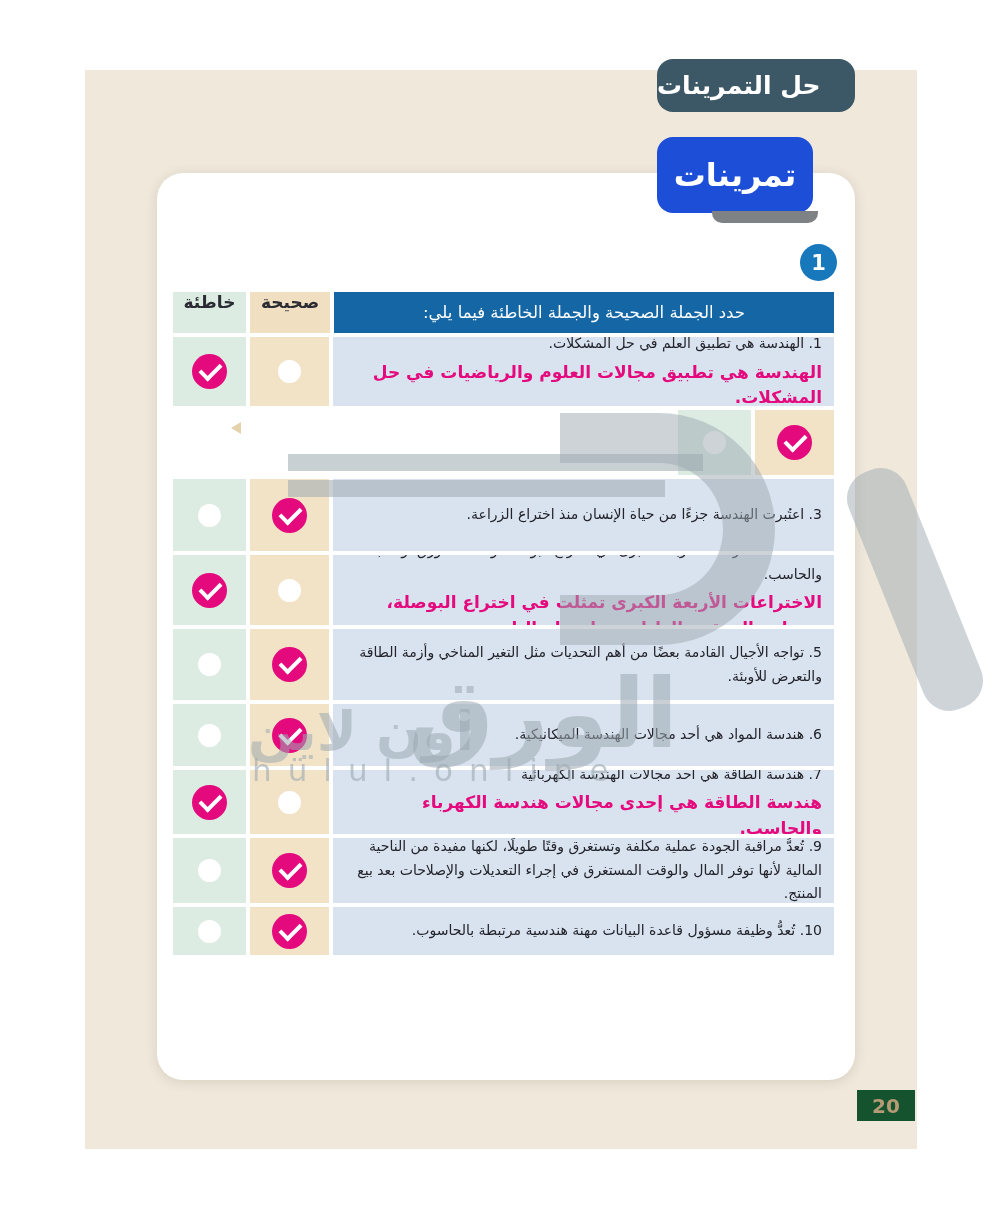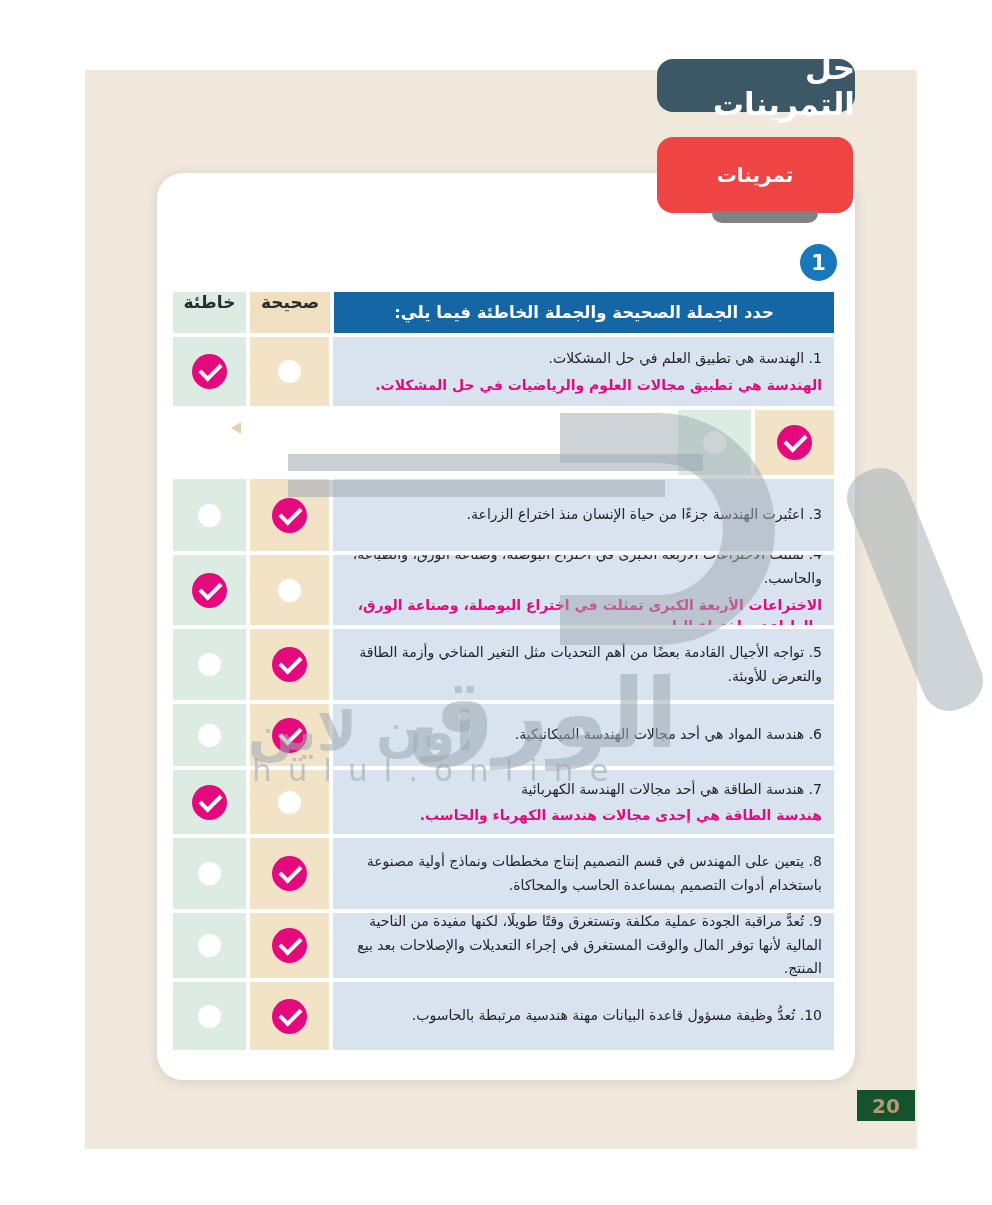--- a/index.html
+++ b/index.html
@@ -6,54 +6,54 @@
   body{
     width:992px;height:1205px;position:relative;background:#ffffff;
     font-family:"DejaVu Sans", sans-serif;overflow:hidden;
   }
   .abs{position:absolute;}
   
   .paper{left:85px;top:70px;width:832px;height:1079px;background:#efe8db;}
   
   .solve-btn{
     left:657px;top:59px;width:198px;height:53px;background:#3c5765;border-radius:16px;
-    color:#fff;font-weight:bold;font-size:31px;display:flex;align-items:center;justify-content:flex-start;
+    color:#fff;font-weight:bold;font-size:25px;display:flex;align-items:center;justify-content:flex-end;
     direction:rtl;z-index:3;
   }
   
   .ex-tab{
-    left:657px;top:137px;width:196px;height:76px;background:#ef4444;border-radius:16px;
-    color:#fff;font-weight:bold;font-size:20px;display:flex;align-items:center;justify-content:center;
+    left:657px;top:137px;width:156px;height:76px;background:#1d4ed8;border-radius:16px;
+    color:#fff;font-weight:bold;font-size:32px;display:flex;align-items:center;justify-content:center;
     direction:rtl;z-index:3;
   }
   .ex-tab-tail{left:712px;top:211px;width:106px;height:12px;background:#7f8285;border-radius:0 0 10px 10px;z-index:3;}
   
   .card{left:157px;top:173px;width:698px;height:907px;background:#fff;border-radius:26px;
         box-shadow:0 2px 12px rgba(110,95,70,.18);z-index:2;}
   
   .badge{
     left:800px;top:244px;width:37px;height:37px;border-radius:50%;background:#1878bc;color:#fff;
     font-weight:bold;font-size:21px;display:flex;align-items:center;justify-content:center;z-index:4;
   }
   
   .xtable{left:173px;top:292px;width:661px;display:flex;flex-direction:column;gap:4px;direction:rtl;z-index:4;}
   .trow{display:flex;gap:4px;}
   .cell{box-sizing:border-box;}
   .stmt-cell{flex:1;background:#d9e3ef;display:flex;flex-direction:column;justify-content:center;
              padding:4px 12px;text-align:right;overflow:hidden;}
   .opt{width:79px;display:flex;align-items:center;justify-content:center;}
   .opt-correct{width:79px;background:#f2e3c7;}
   .opt-wrong{width:73px;background:#dcece2;}
-  .thead .hmain{flex:1;background:#1566a5;color:#fff;font-weight:bold;font-size:16.5px;
+  .thead .hmain{flex:1;background:#1566a5;color:#fff;font-weight:normal;font-size:16.5px;
                 display:flex;align-items:center;justify-content:center;}
   .thead .hcorrect{width:80px;background:#f0dfc0;}
   .thead .hwrong{width:73px;background:#dcece2;}
   .thead .hopt{display:flex;align-items:flex-start;justify-content:center;font-weight:bold;font-size:17px;color:#2b2b33;}
   .stmt-text{font-size:14px;color:#23232b;line-height:1.7;}
-  .stmt-fix{font-size:14px;font-weight:bold;color:#e40a7d;line-height:1.5;margin-top:4px;}
+  .stmt-fix{font-size:17px;font-weight:bold;color:#e40a7d;line-height:1.5;margin-top:4px;}
   .stmt-fix:empty{display:none;}
   .dot{width:23px;height:23px;background:#fff;border-radius:50%;}
   .checked .dot{width:35px;height:35px;background:#e40a7d;position:relative;}
   .checked .dot::after{
     content:"";position:absolute;left:8px;top:9px;width:17px;height:9px;
     border-left:4px solid #fff;border-bottom:4px solid #fff;transform:rotate(-45deg);
   }
   
   .mini-arrow{left:231px;top:422px;width:0;height:0;border-top:6px solid transparent;
               border-bottom:6px solid transparent;border-right:10px solid #e3d2ac;z-index:5;}
@@ -188,47 +188,35 @@
       <div class="stmt-fix">هندسة الطاقة هي إحدى مجالات هندسة الكهرباء والحاسب.</div>
     </div>
     <div class="cell opt opt-correct empty">
         <span class="dot"></span>
       </div>
     <div class="cell opt opt-wrong checked">
         <span class="dot"></span>
       </div>
   </div>
 
-  <div class="trow" style="height:71px">
-    <div class="cell stmt-cell">
-      <div class="stmt-text">8. يتعين على المهندس في قسم التصميم إنتاج مخططات ونماذج أولية مصنوعة باستخدام أدوات التصميم بمساعدة الحاسب والمحاكاة.</div>
-
-    </div>
-    <div class="cell opt opt-correct checked">
-        <span class="dot"></span>
-      </div>
-    <div class="cell opt opt-wrong empty">
-        <span class="dot"></span>
-      </div>
-  </div>
 
   <div class="trow" style="height:65px">
     <div class="cell stmt-cell">
       <div class="stmt-text">9. تُعدُّ مراقبة الجودة عملية مكلفة وتستغرق وقتًا طويلًا، لكنها مفيدة من الناحية المالية لأنها توفر المال والوقت المستغرق في إجراء التعديلات والإصلاحات بعد بيع المنتج.</div>
 
     </div>
     <div class="cell opt opt-correct checked">
         <span class="dot"></span>
       </div>
     <div class="cell opt opt-wrong empty">
         <span class="dot"></span>
       </div>
   </div>
 
-  <div class="trow" style="height:68px">
+  <div class="trow" style="height:48px">
     <div class="cell stmt-cell">
       <div class="stmt-text">10. تُعدُّ وظيفة مسؤول قاعدة البيانات مهنة هندسية مرتبطة بالحاسوب.</div>
 
     </div>
     <div class="cell opt opt-correct checked">
         <span class="dot"></span>
       </div>
     <div class="cell opt opt-wrong empty">
         <span class="dot"></span>
       </div>

